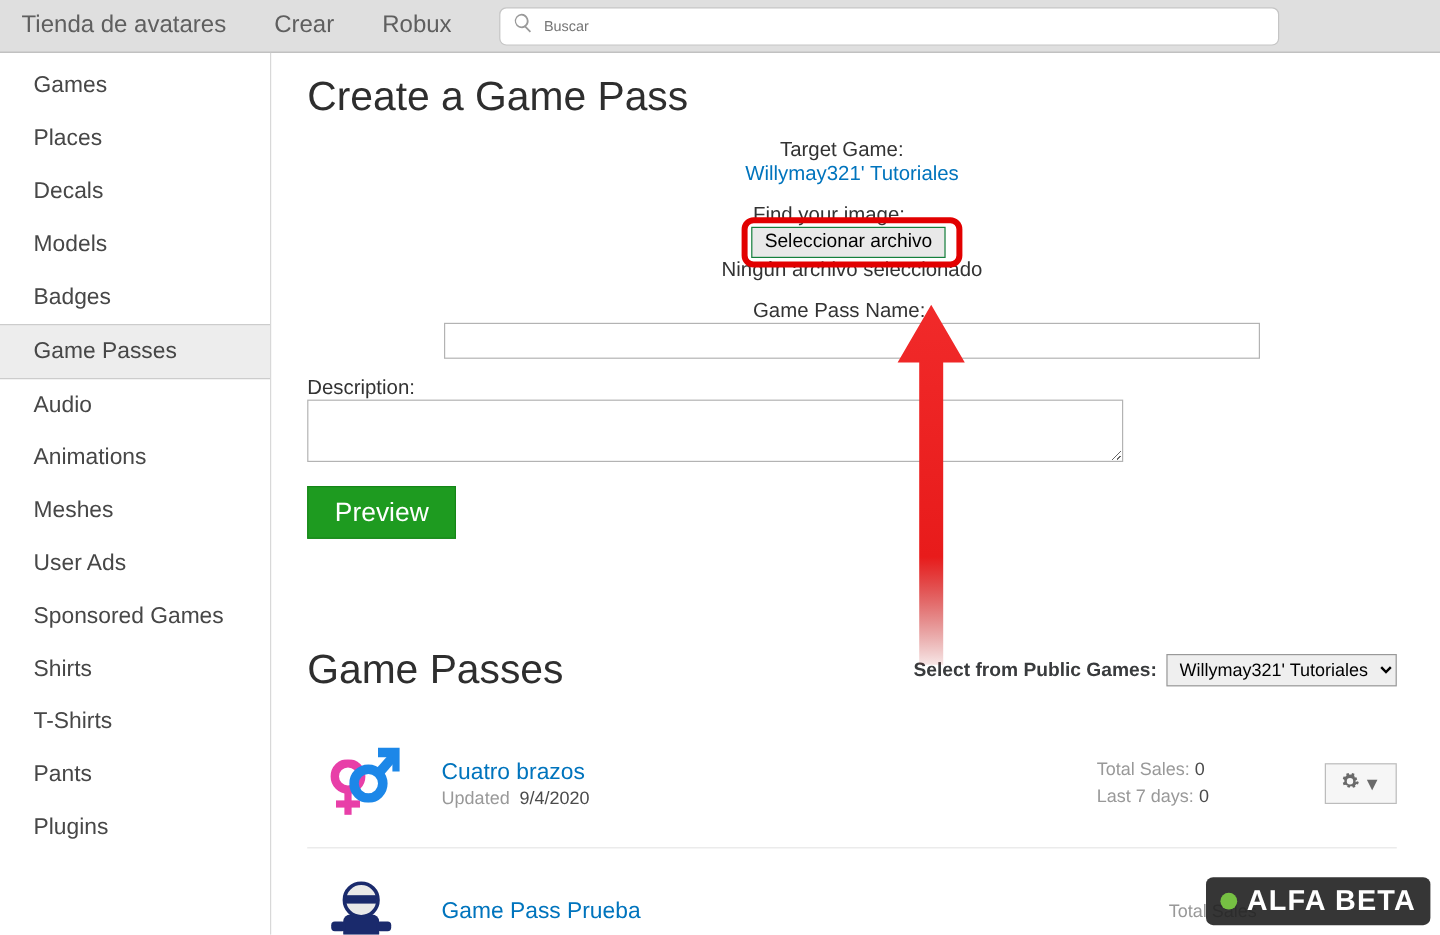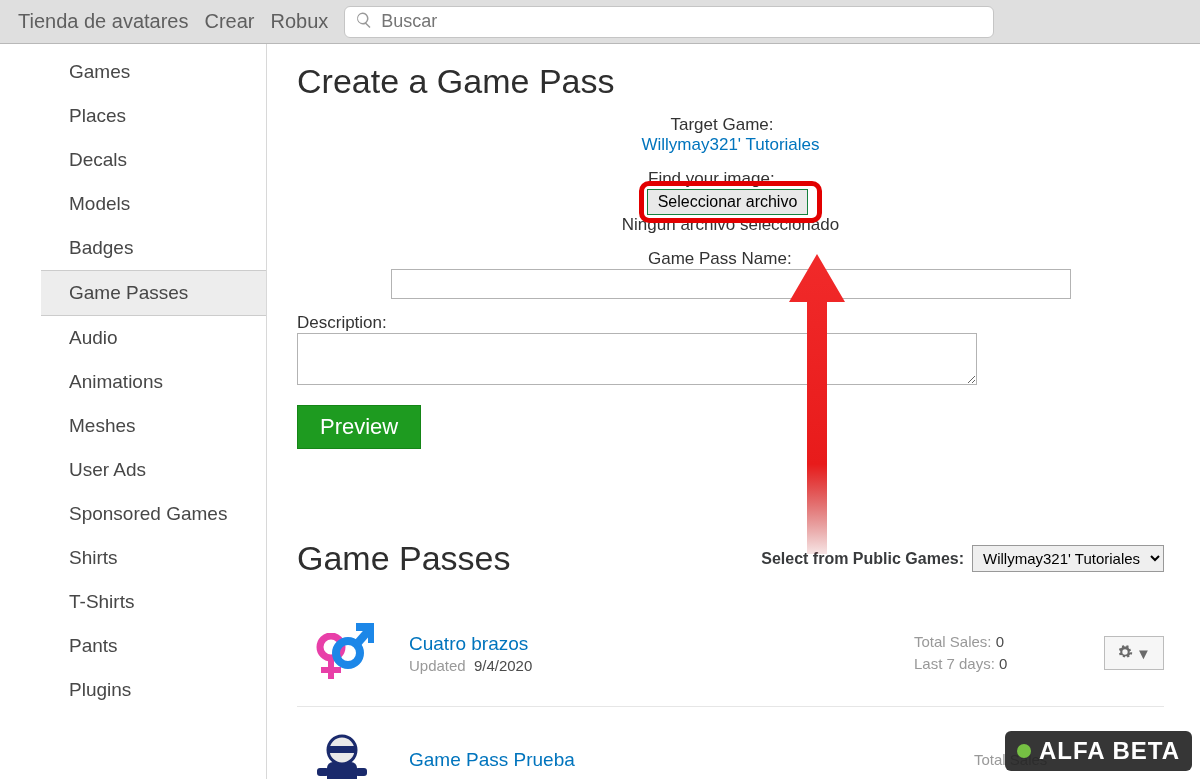--- a/index.html
+++ b/index.html
@@ -15,21 +15,21 @@
   }
 
   
   .topbar {
     height: 44px;
     background: #dfdfdf;
     border-bottom: 1px solid #b8b8b8;
     display: flex;
     align-items: center;
     padding: 0 18px;
-    gap: 16px;
+    gap: 40px;
   }
   .topbar .nav-link {
     color: #5f5f5f;
     font-size: 20px;
     font-weight: 500;
     cursor: pointer;
   }
   .search-box {
     flex: 1;
     max-width: 650px;
@@ -40,27 +40,27 @@
     display: flex;
     align-items: center;
     padding: 0 10px;
     gap: 8px;
   }
   .search-box svg { width: 18px; height: 18px; fill: #9a9a9a; }
   .search-box input {
     border: none;
     outline: none;
     flex: 1;
-    font-size: 18px;
+    font-size: 12px;
     color: #555;
     background: transparent;
   }
 
   
-  .layout { display: flex; height: calc(779px - 44px); padding-left: 41px; }
+  .layout { display: flex; height: calc(779px - 44px); }
 
   
   .sidebar {
     width: 226px;
     border-right: 1px solid #d8d8d8;
     padding-top: 6px;
   }
   .side-item {
     display: block;
     padding: 11px 14px 11px 28px;

